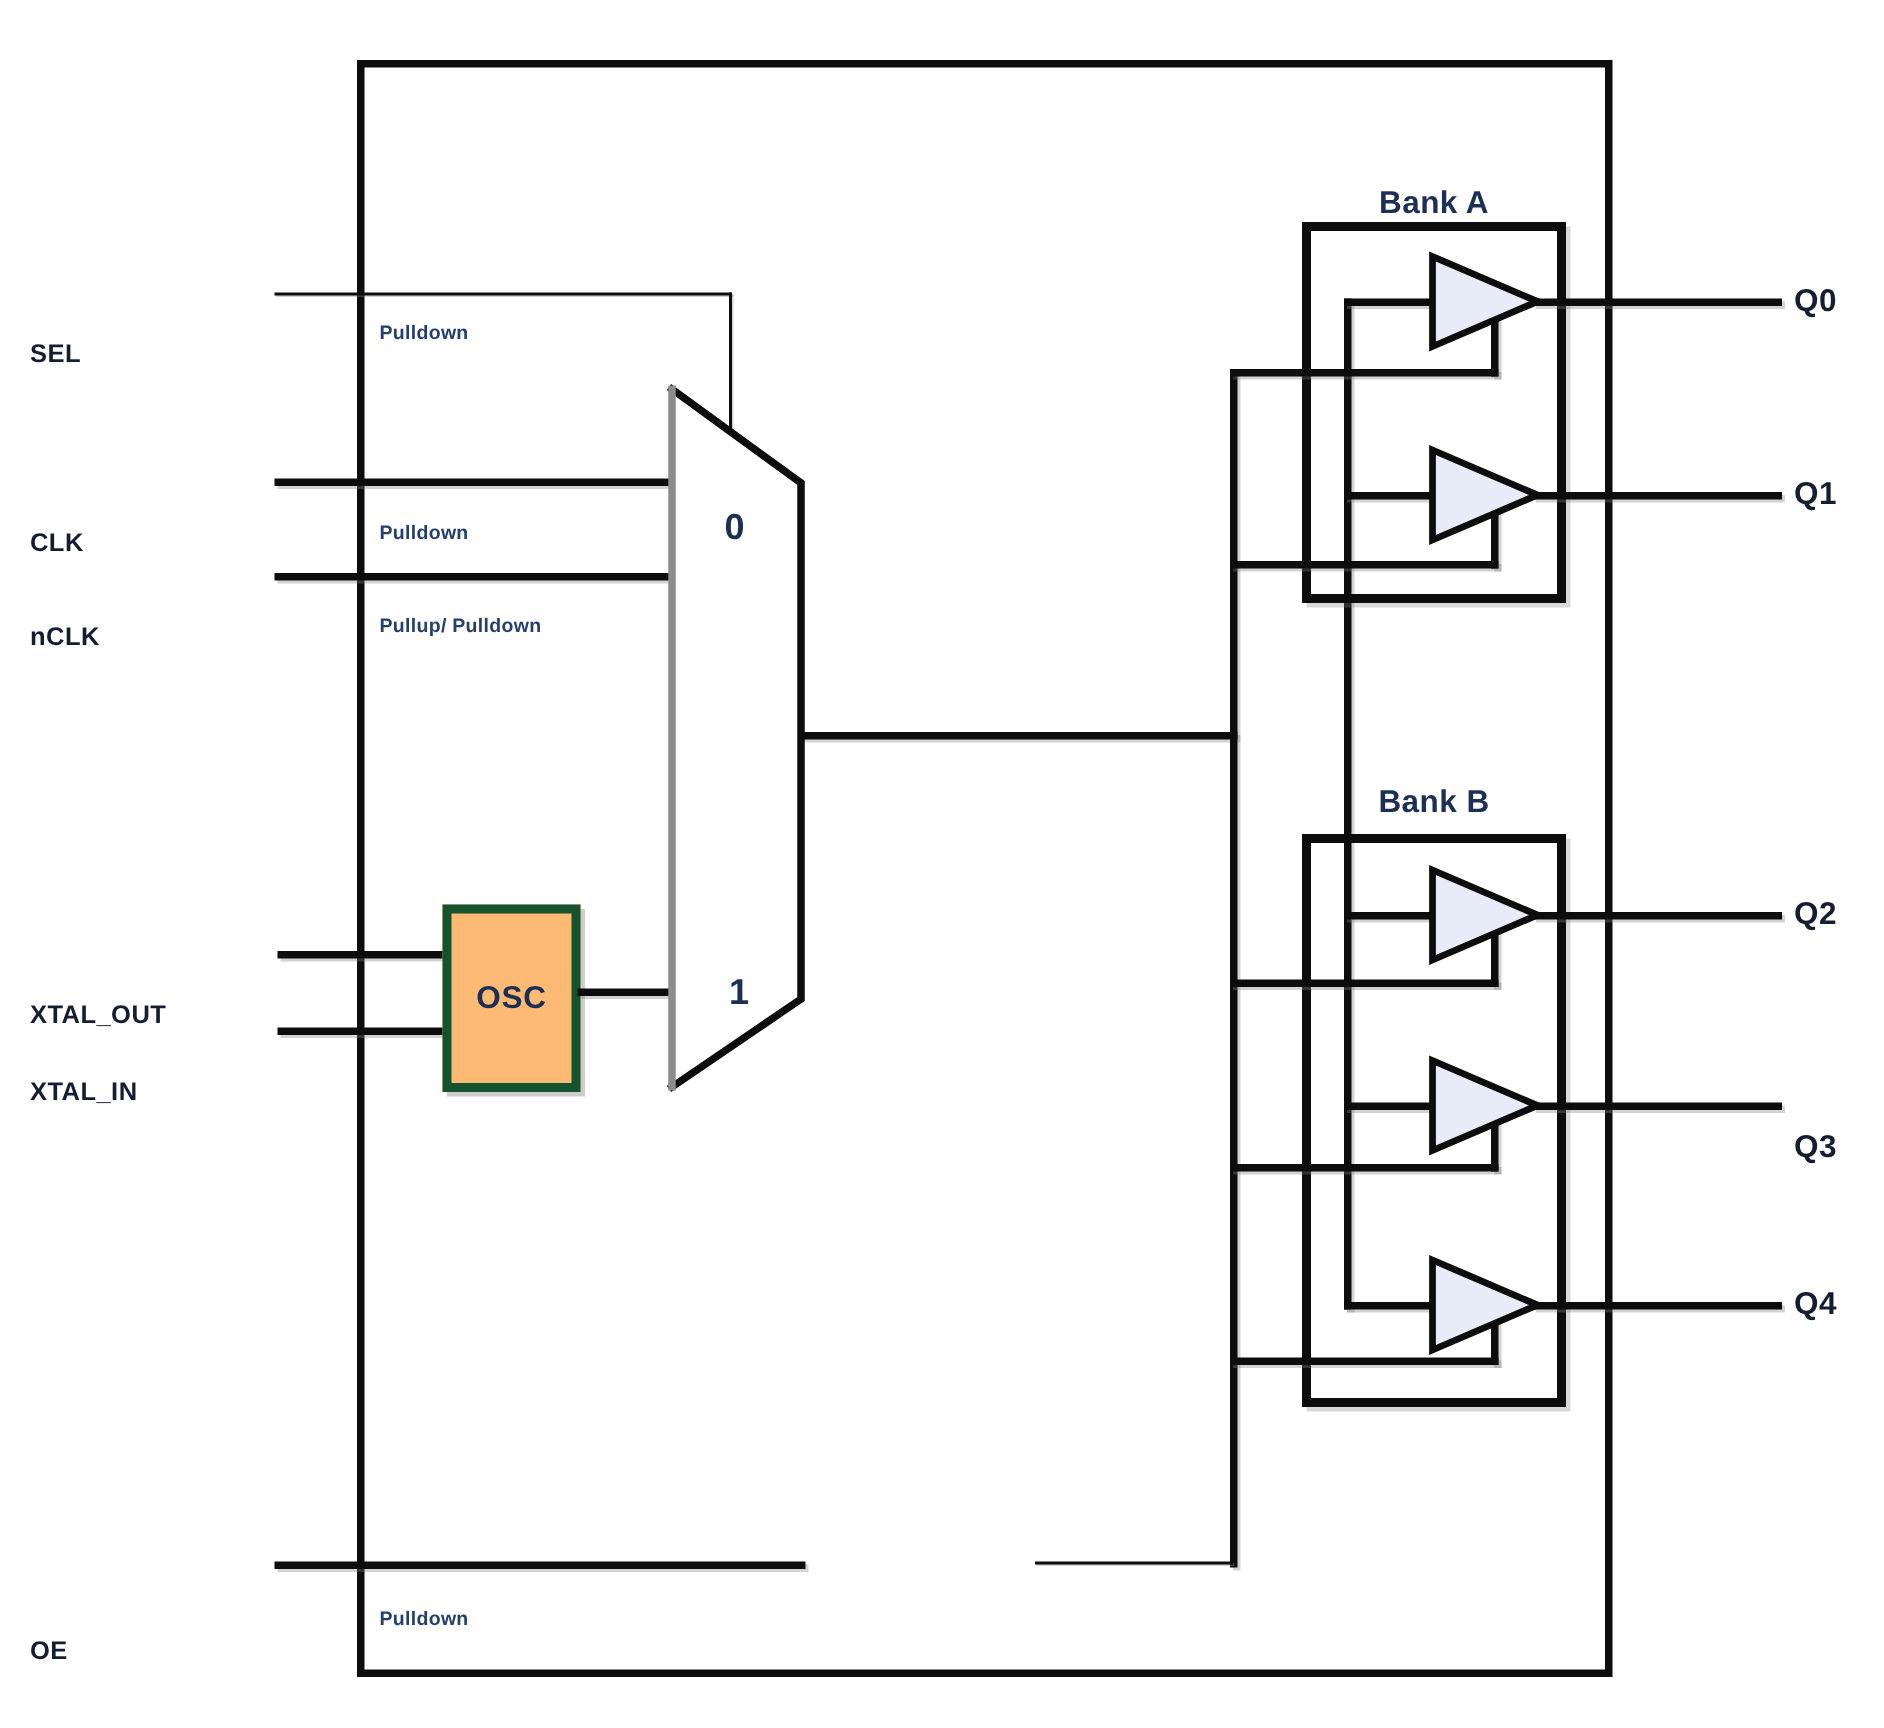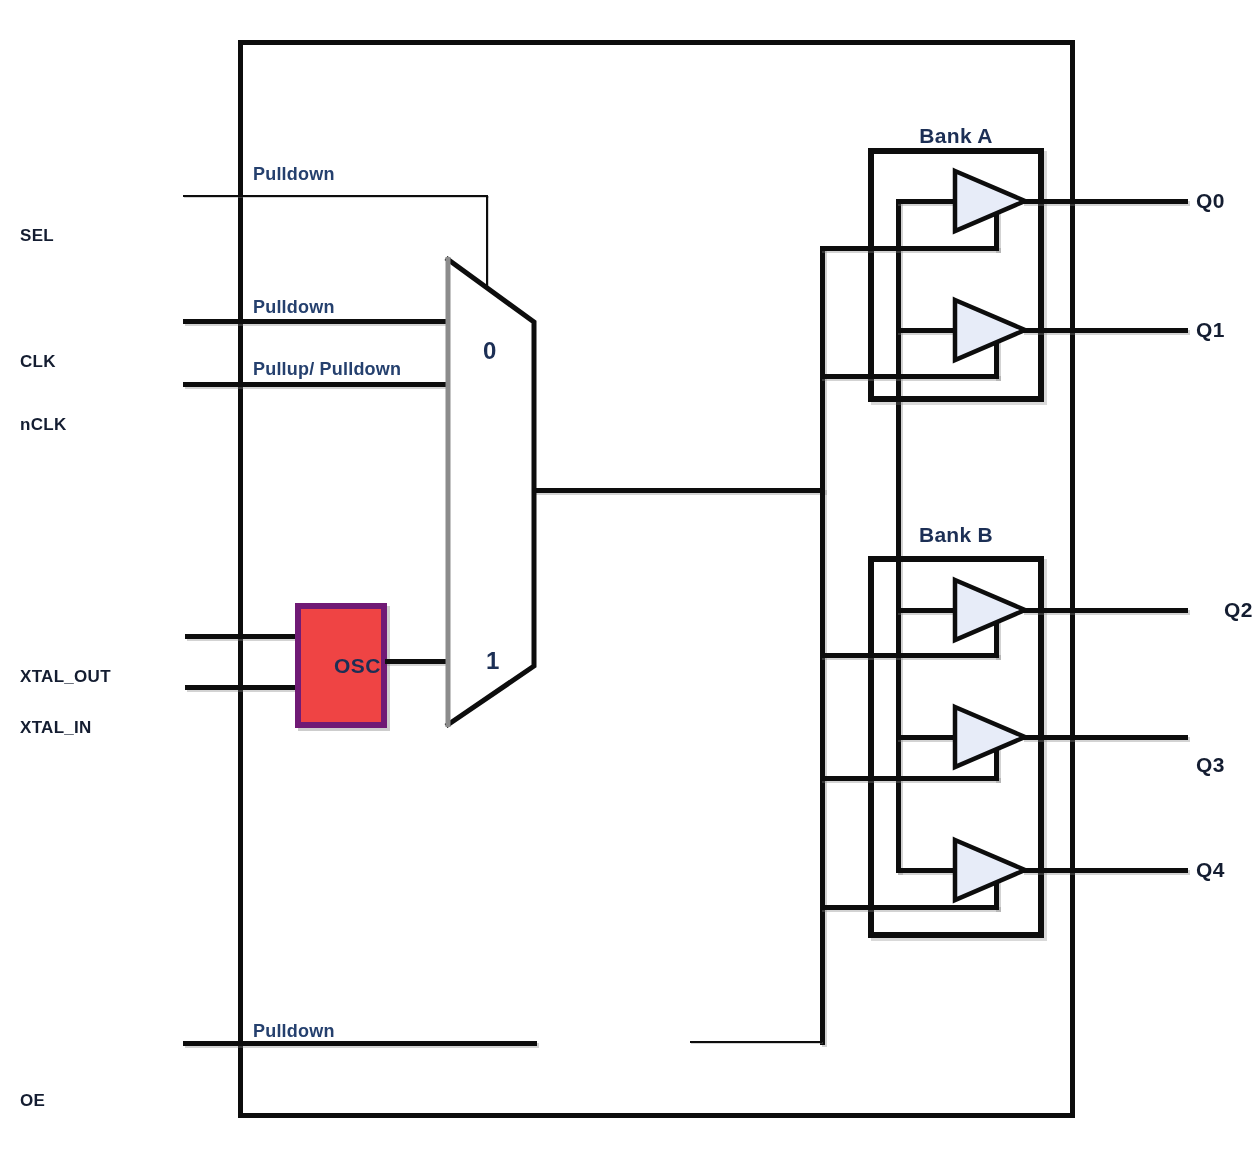--- a/index.html
+++ b/index.html
@@ -9,32 +9,32 @@
   }
   
   .h{position:absolute;height:5px;background:#0d0d0d;box-shadow:2px 2px 0 rgba(130,130,130,.35);}
   .v{position:absolute;width:5px;background:#0d0d0d;box-shadow:2px 2px 0 rgba(130,130,130,.35);}
   .h.thin{height:2px;box-shadow:1px 1px 0 rgba(130,130,130,.35);}
   .v.thin{width:2px;box-shadow:1px 1px 0 rgba(130,130,130,.35);}
   
   .outline{position:absolute;border:5px solid #0d0d0d;background:transparent;}
   .bankbox{position:absolute;border:6px solid #0d0d0d;background:transparent;box-shadow:3px 3px 0 rgba(130,130,130,.3);}
   .block{
-    position:absolute;border:6px solid #701a75;background:#ef4444;
-    display:flex;align-items:center;justify-content:flex-end;
+    position:absolute;border:6px solid #14532d;background:#fdba74;
+    display:flex;align-items:center;justify-content:center;
     box-shadow:3px 3px 0 rgba(130,130,130,.4);
   }
   .block-label{font-weight:bold;font-size:21px;color:#1c2f55;letter-spacing:.5px;}
   
   .port-label{
     position:absolute;left:20px;width:156px;text-align:left;
     font-weight:bold;font-size:17px;line-height:22px;color:#141d31;letter-spacing:.3px;margin-top:40px;
   }
   .pull-label{
-    position:absolute;font-weight:bold;font-size:18px;line-height:18px;color:#25406e;letter-spacing:.2px;
+    position:absolute;font-weight:bold;font-size:13px;line-height:18px;color:#25406e;letter-spacing:.2px;margin-top:48px;
   }
   .q-label{
     position:absolute;font-weight:bold;font-size:21px;line-height:22px;color:#141d31;letter-spacing:.3px;
   }
   .bank-label{
     position:absolute;width:176px;text-align:center;
     font-weight:bold;font-size:21px;line-height:22px;color:#1c2f55;letter-spacing:.3px;
   }
   svg.overlay{position:absolute;left:0;top:0;pointer-events:none;}
   .mux-digit{font-family:"Liberation Sans","DejaVu Sans",sans-serif;font-weight:bold;font-size:24px;fill:#1c2f55;}
@@ -94,21 +94,21 @@
       <div class="q-label" style="left:1196px;top:190px;">Q0</div>
       <div class="h" style="left:896px;top:328px;width:62px;"></div>
       <div class="h" style="left:820px;top:374px;width:179px;"></div>
       <div class="v" style="left:994px;top:338px;height:41px;"></div>
       <div class="h" style="left:1022px;top:328px;width:166px;"></div>
       <div class="q-label" style="left:1196px;top:319px;">Q1</div>
       <div class="h" style="left:896px;top:608px;width:62px;"></div>
       <div class="h" style="left:820px;top:653px;width:179px;"></div>
       <div class="v" style="left:994px;top:618px;height:40px;"></div>
       <div class="h" style="left:1022px;top:608px;width:166px;"></div>
-      <div class="q-label" style="left:1196px;top:599px;margin-left:28px;">Q2</div>
+      <div class="q-label" style="left:1196px;top:599px;">Q2</div>
       <div class="h" style="left:896px;top:735px;width:62px;"></div>
       <div class="h" style="left:820px;top:776px;width:179px;"></div>
       <div class="v" style="left:994px;top:745px;height:36px;"></div>
       <div class="h" style="left:1022px;top:735px;width:166px;"></div>
       <div class="q-label" style="left:1196px;top:754px;">Q3</div>
       <div class="h" style="left:896px;top:868px;width:62px;"></div>
       <div class="h" style="left:820px;top:905px;width:179px;"></div>
       <div class="v" style="left:994px;top:878px;height:32px;"></div>
       <div class="h" style="left:1022px;top:868px;width:166px;"></div>
       <div class="q-label" style="left:1196px;top:859px;text-align:right;">Q4</div>

